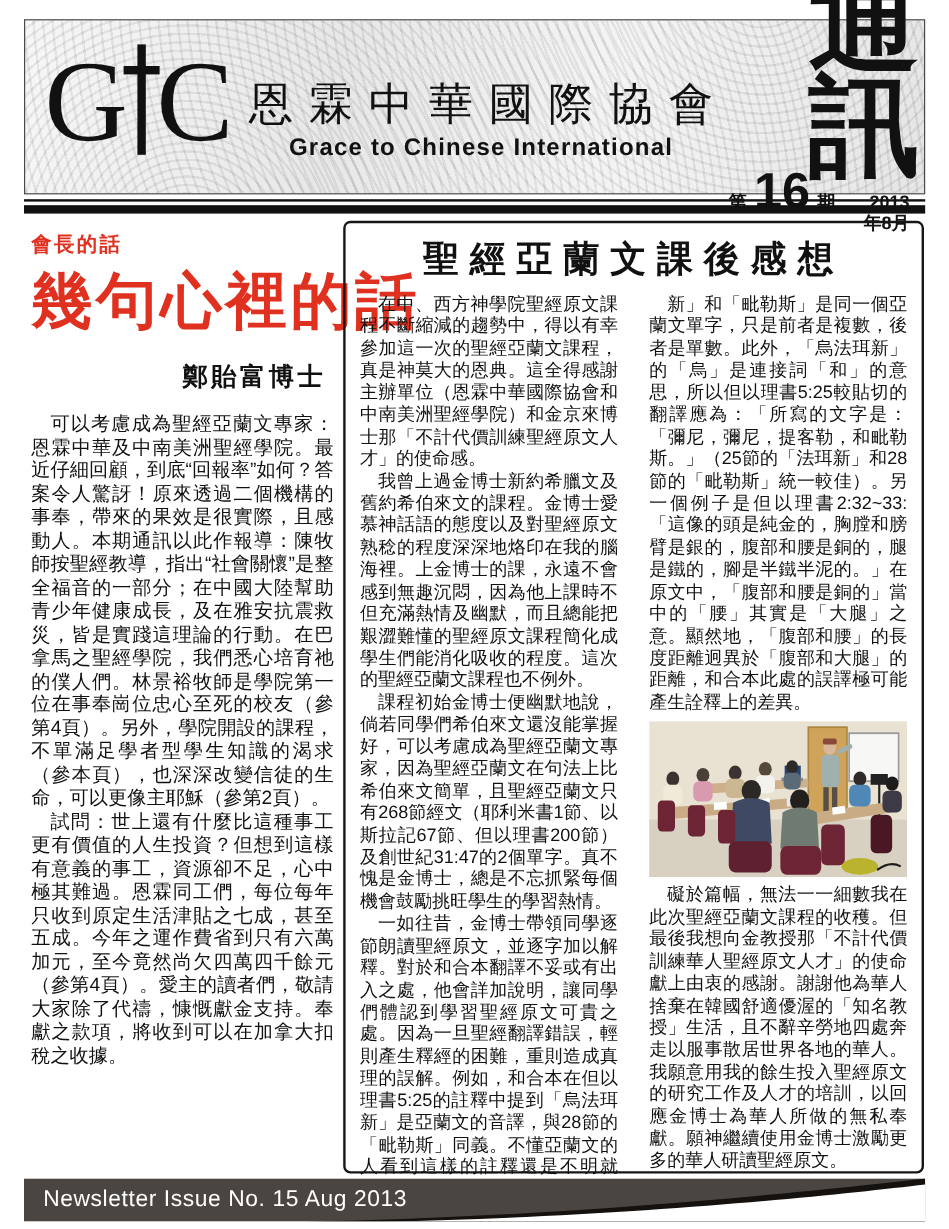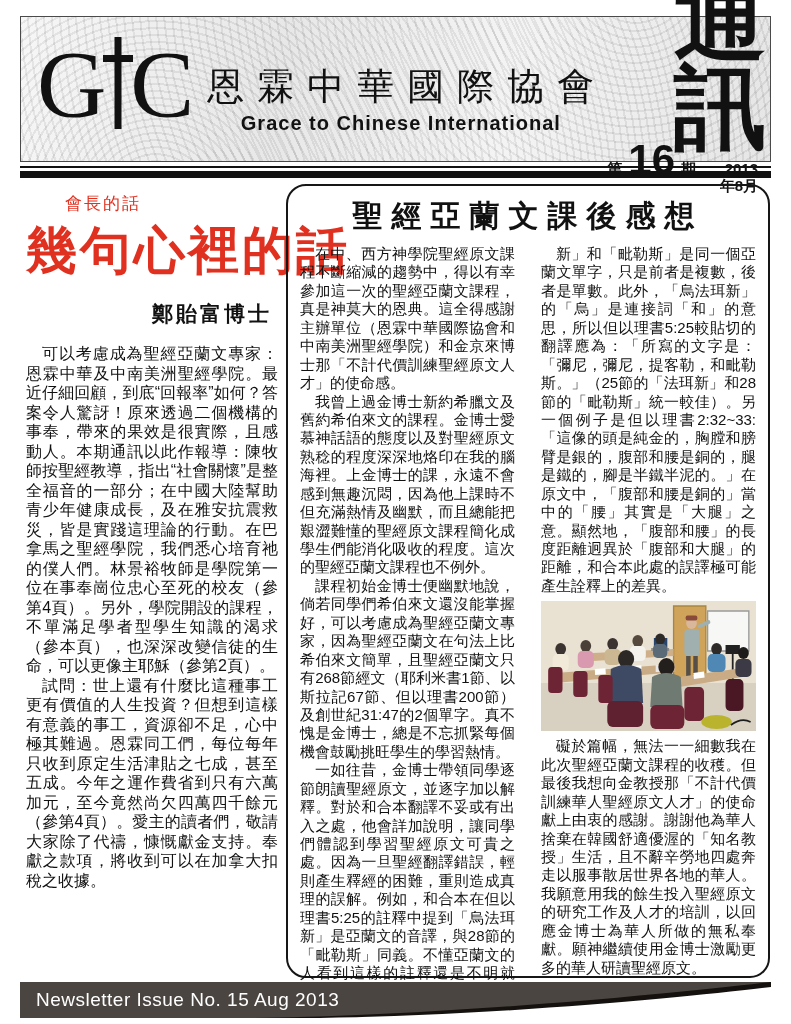--- a/index.html
+++ b/index.html
@@ -32,27 +32,27 @@
   .masthead-zh{font-size:92px;font-weight:900;line-height:0.95;letter-spacing:-4px;margin-top:-6px;}
   .issue-line{display:flex;align-items:baseline;gap:6px;margin-top:-12px;padding-right:4px;}
   .issue-prefix,.issue-suffix{font-size:15px;font-weight:bold;}
   .issue-number{font-size:42px;font-weight:bold;line-height:1;}
   .issue-date{font-size:15px;font-weight:bold;margin-left:10px;}
   
   .rule-thin{position:absolute;left:20px;right:20px;top:166px;height:2px;background:#111;}
   .rule-thick{position:absolute;left:20px;right:20px;top:171px;height:7px;background:#111;}
   
   .left-col{position:absolute;left:26px;top:192px;width:252px;}
-  .section-label{color:#e0301f;font-weight:normal;font-size:17px;letter-spacing:2px;margin-left:39px;}
+  .section-label{color:#e0301f;font-weight:bold;font-size:17px;letter-spacing:2px;}
   .left-title{color:#e0301f;font-weight:900;font-size:51px;letter-spacing:3px;margin:2px 0 10px;white-space:nowrap;text-align:center;}
   .author{text-align:right;font-weight:bold;font-size:21px;letter-spacing:3px;margin:14px 6px 16px 0;}
   .body-p{font-size:16px;line-height:1.22;text-align:justify;text-indent:1em;margin:0;}
   
   .article{position:absolute;left:286px;top:184px;width:484px;height:794px;
-    border:2.5px solid #161616;border-radius:20px;box-sizing:border-box;padding:8px 12px 6px;}
+    border:2.5px solid #161616;border-radius:6px;box-sizing:border-box;padding:8px 12px 6px;}
   .article-title{text-align:center;font-size:30px;font-weight:900;letter-spacing:9px;
     font-family:"Liberation Serif", serif;white-space:nowrap;margin-top:2px;}
   .article-cols{display:flex;gap:26px;margin-top:8px;}
   .acol{width:221px;}
   .acol .body-p{font-size:15px;line-height:1.23;}
   .photo{width:100%;height:130px;margin:6px 0 6px;display:block;}
   .signature{text-align:right;font-weight:bold;font-size:16px;margin-top:6px;padding-right:2px;}
   
   .footer{position:absolute;left:20px;right:20px;bottom:6px;height:36px;margin-top:10px;}
   .footer svg{position:absolute;inset:0;width:100%;height:100%;}

